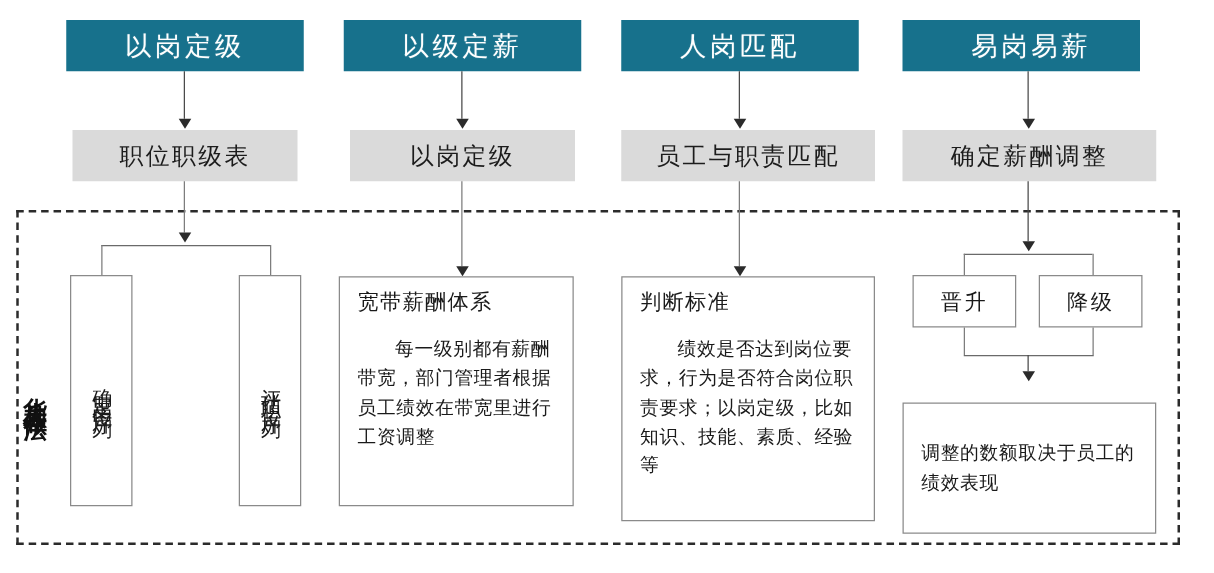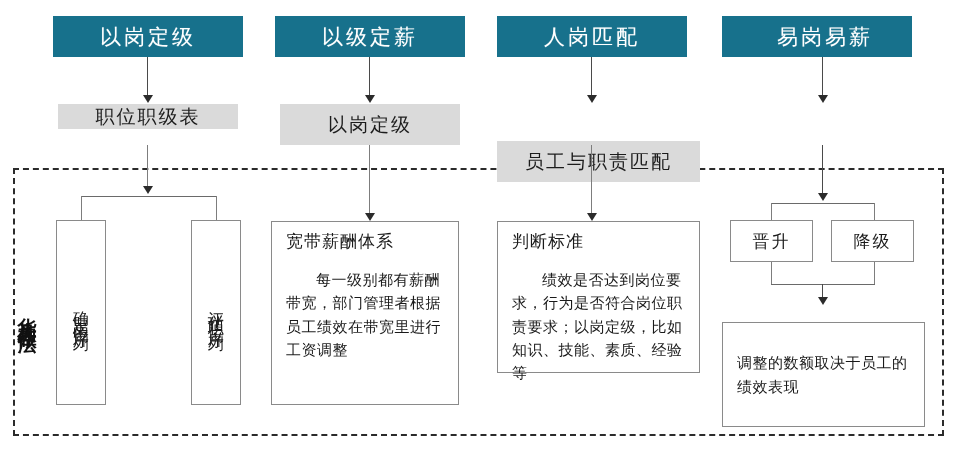--- a/index.html
+++ b/index.html
@@ -143,21 +143,21 @@
 
   <div class="abs dashed-region" style="left:13px; top:168px; width:931px; height:268px;"></div>
 
   <div class="abs caption" style="left:12px; top:222px; width:30px; height:180px;">华为具体做法</div>
 
   <div class="abs hdr" style="left:53px; top:16px; width:190px; height:41px;">以岗定级</div>
 
   <div class="abs vline" style="left:147px; top:57px; width:1px; height:38px;"></div>
   <div class="abs arrow" style="left:143px; top:95px;"></div>
 
-  <div class="abs gry" style="left:58px; top:104px; width:180px; height:25px;">职位职级表</div>
+  <div class="abs gry" style="left:58px; top:104px; width:180px; height:41px;">职位职级表</div>
 
   <div class="abs vline-lt" style="left:147px; top:145px; width:1px; height:41px;"></div>
   <div class="abs arrow" style="left:143px; top:186px;"></div>
 
   <div class="abs hline" style="left:81px; top:196px; width:135px; height:1px;"></div>
   <div class="abs vline-lt" style="left:81px; top:196px; width:1px; height:24px;"></div>
   <div class="abs vline-lt" style="left:216px; top:196px; width:1px; height:24px;"></div>
 
   <div class="abs vbox" style="left:56px; top:220px; width:50px; height:185px;">
     <span class="vtext">确定岗位序列</span>
@@ -180,35 +180,36 @@
   <div class="abs cbox" style="left:271px; top:221px; width:188px; height:184px;">
     <div class="ctitle">宽带薪酬体系</div>
     <div class="cbody">每一级别都有薪酬带宽，部门管理者根据员工绩效在带宽里进行工资调整</div>
   </div>
 
   <div class="abs hdr" style="left:497px; top:16px; width:190px; height:41px;">人岗匹配</div>
 
   <div class="abs vline" style="left:591px; top:57px; width:1px; height:38px;"></div>
   <div class="abs arrow" style="left:587px; top:95px;"></div>
 
-  <div class="abs gry" style="left:497px; top:104px; width:203px; height:41px;margin-top:37px;">员工与职责匹配</div>
+  <div class="abs gry" style="left:497px; top:104px; width:203px; height:41px;">员工与职责匹配</div>
 
   <div class="abs vline-lt" style="left:591px; top:145px; width:1px; height:68px;"></div>
   <div class="abs arrow" style="left:587px; top:213px;"></div>
 
-  <div class="abs cbox" style="left:497px; top:221px; width:203px; height:152px;">
+  <div class="abs cbox" style="left:497px; top:221px; width:203px; height:196px;">
     <div class="ctitle">判断标准</div>
     <div class="cbody">绩效是否达到岗位要求，行为是否符合岗位职责要求；以岗定级，比如知识、技能、素质、经验等</div>
   </div>
 
   <div class="abs hdr" style="left:722px; top:16px; width:190px; height:41px;padding-left:16px;">易岗易薪</div>
 
   <div class="abs vline" style="left:822px; top:57px; width:1px; height:38px;"></div>
   <div class="abs arrow" style="left:818px; top:95px;"></div>
 
+  <div class="abs gry" style="left:722px; top:104px; width:203px; height:41px;">确定薪酬调整</div>
 
   <div class="abs vline" style="left:822px; top:145px; width:1px; height:48px;"></div>
   <div class="abs arrow" style="left:818px; top:193px;"></div>
 
   <div class="abs hline" style="left:771px; top:203px; width:103px; height:1px;"></div>
   <div class="abs vline-lt" style="left:771px; top:203px; width:1px; height:17px;"></div>
   <div class="abs vline-lt" style="left:874px; top:203px; width:1px; height:17px;"></div>
 
   <div class="abs owb center" style="left:730px; top:220px; width:83px; height:42px;">晋升</div>
 

